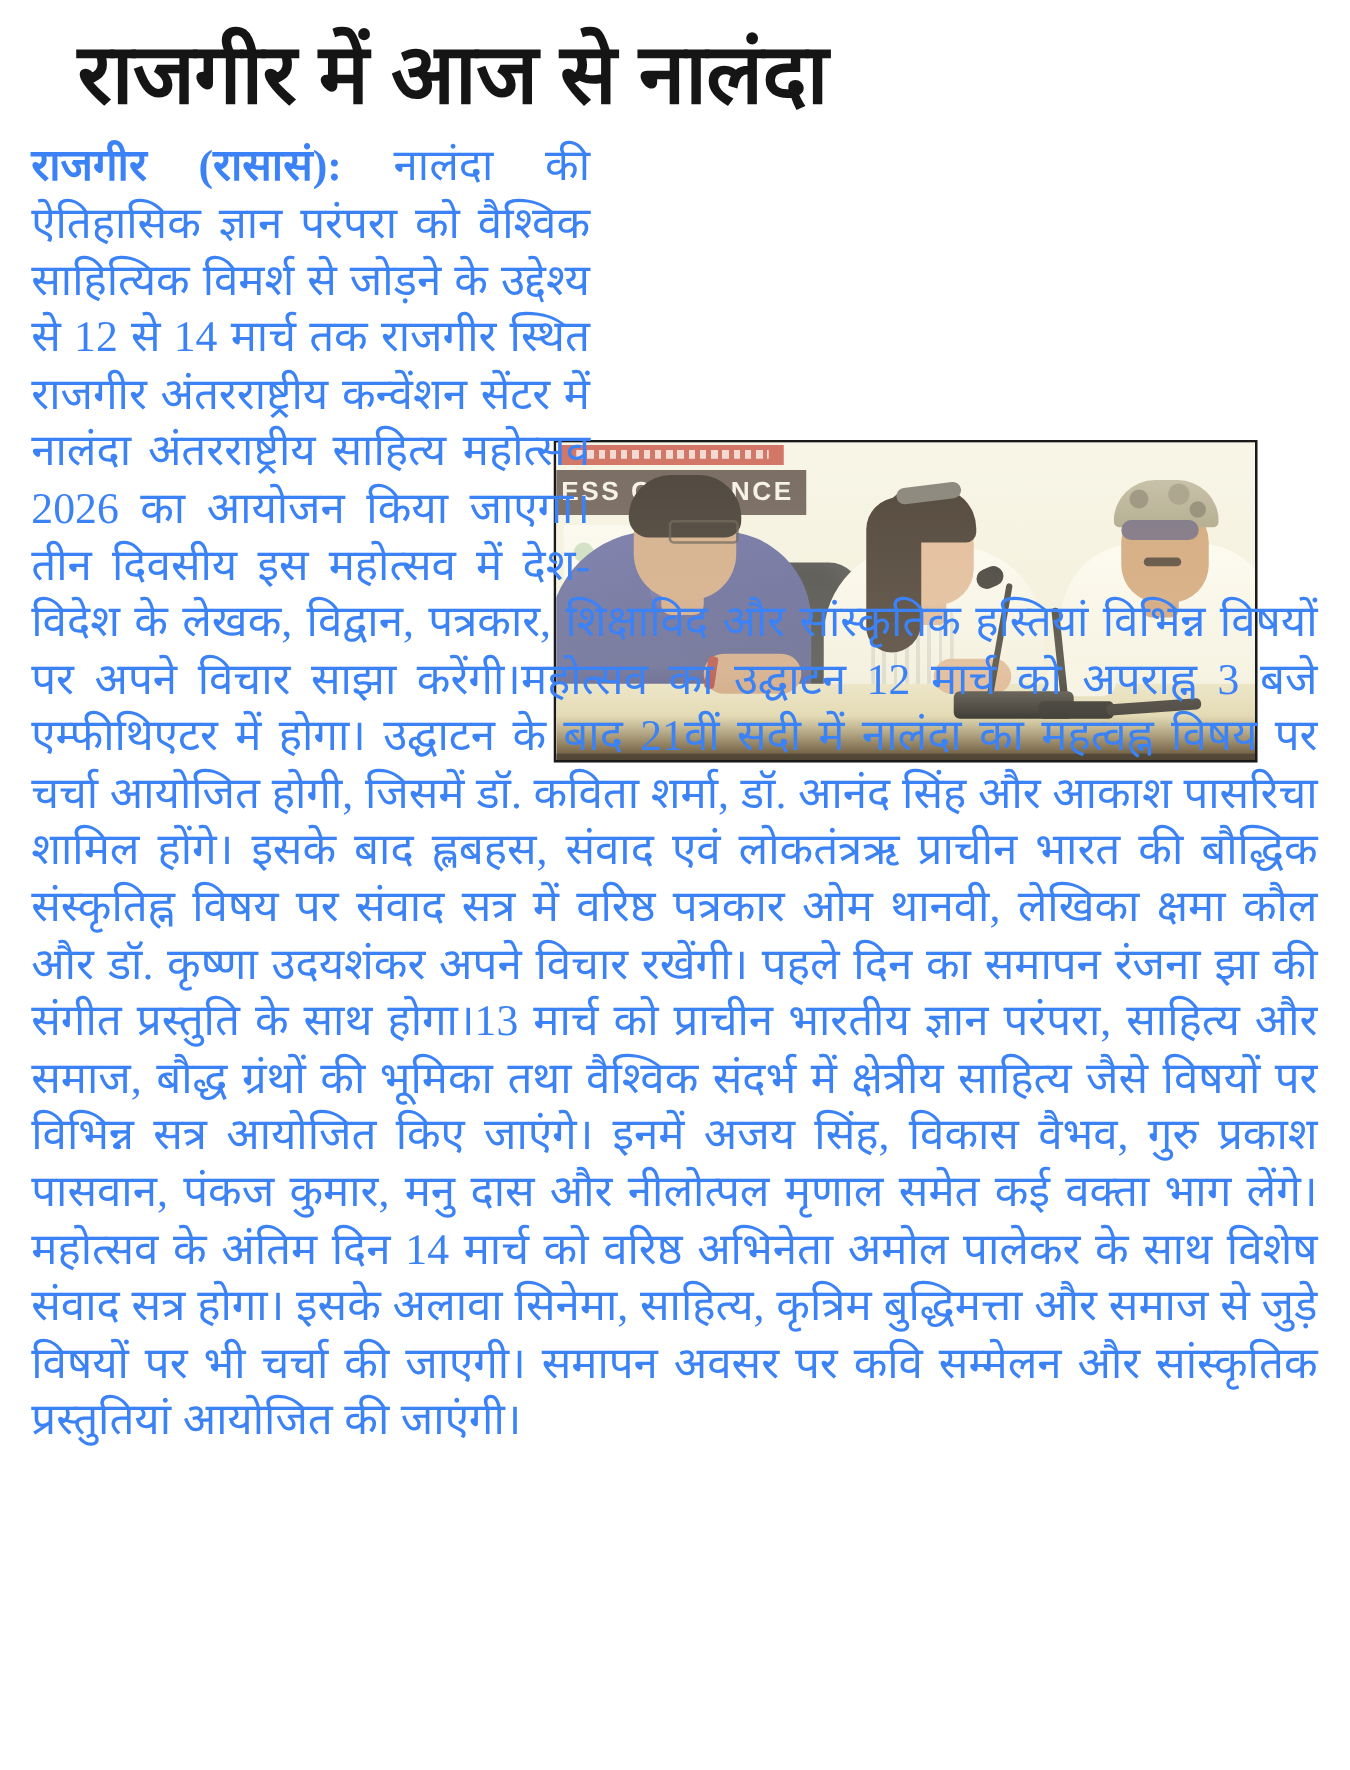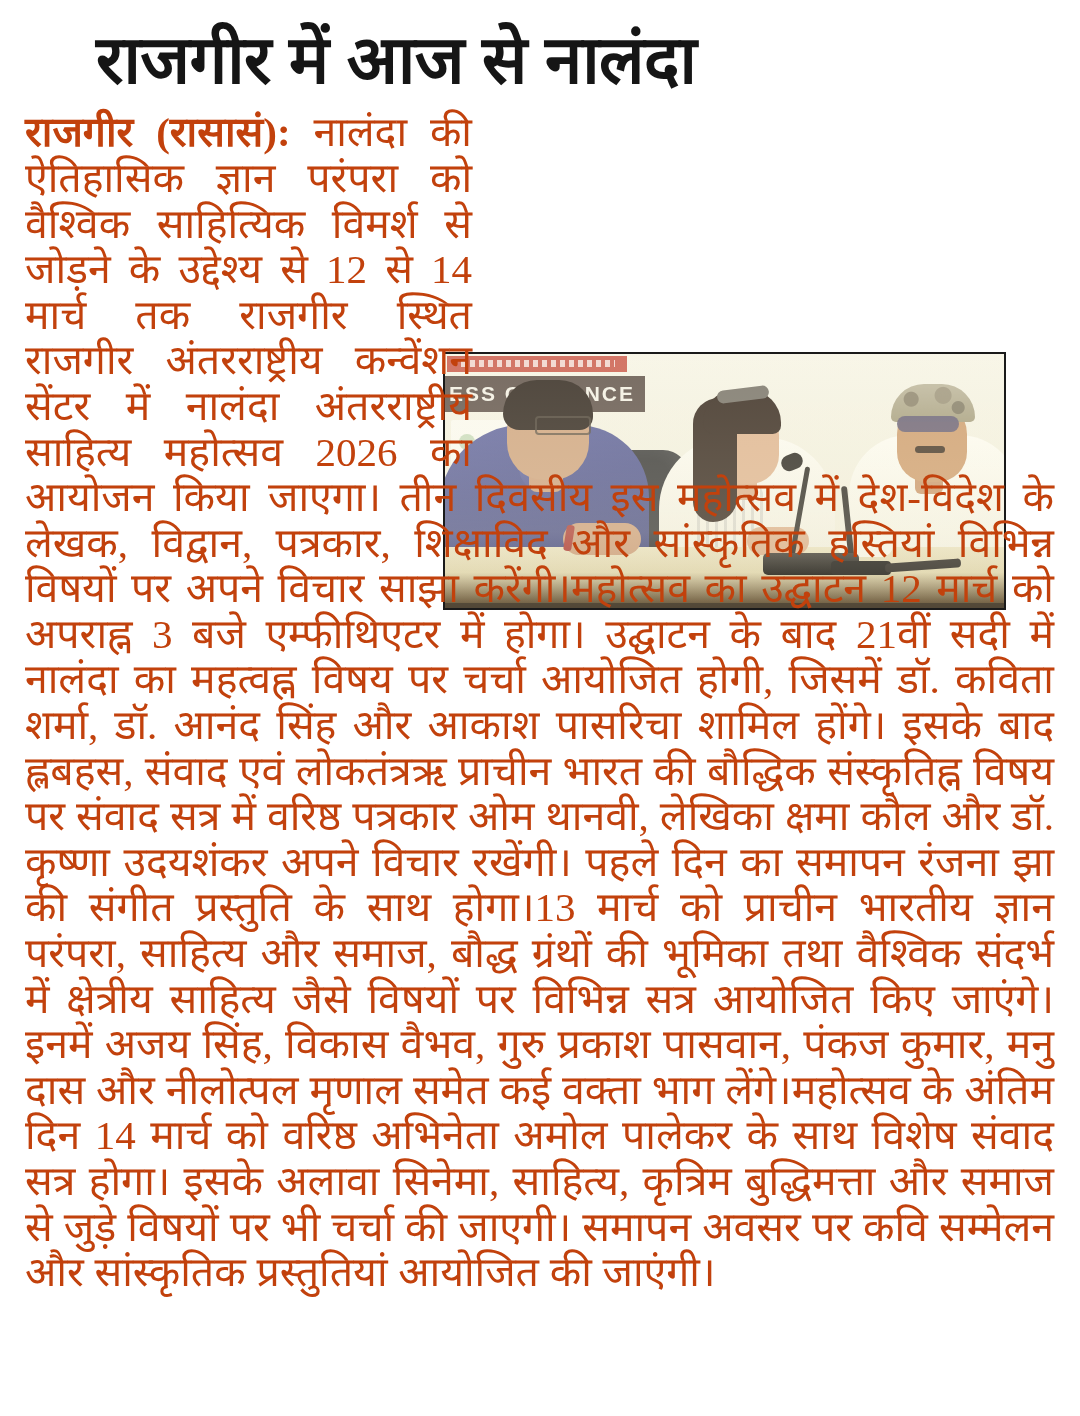--- a/index.html
+++ b/index.html
@@ -22,21 +22,21 @@
     width: 1080px;
     height: 1416px;
     background: #ffffff;
     box-sizing: border-box;
     padding: 0;
   }
 
   
   .headline {
     margin: 0;
-    padding: 24px 40px 0 96px;
+    padding: 24px 40px 0 62px;
     font-family: "Liberation Sans", "DejaVu Sans", sans-serif;
     font-weight: 700;
     font-size: 67px;
     line-height: 1.08;
     letter-spacing: -0.5px;
     color: #151515;
     text-align: left;
     -webkit-font-smoothing: antialiased;
   }
   .headline .hl-line {
@@ -46,25 +46,25 @@
   .headline .hl-line.line2 {
     padding-left: 0px;
     letter-spacing: 1.5px;
   }
 
   
   .article {
     position: relative;
     margin: 14px 0 0 0;
     padding: 0 26px 0 25px;
-    font-size: 41px;
+    font-size: 35px;
     line-height: 45.6px;
     text-align: justify;
     text-justify: inter-word;
-    color: #c2410c;
+    color: #3b82f6;
     font-family: "Liberation Serif", "DejaVu Serif", serif;
     word-spacing: 0.5px;
   }
   .article p {
     margin: 0;
     text-align: justify;
     text-indent: 0;
   }
   .dateline {
     font-weight: 700;

